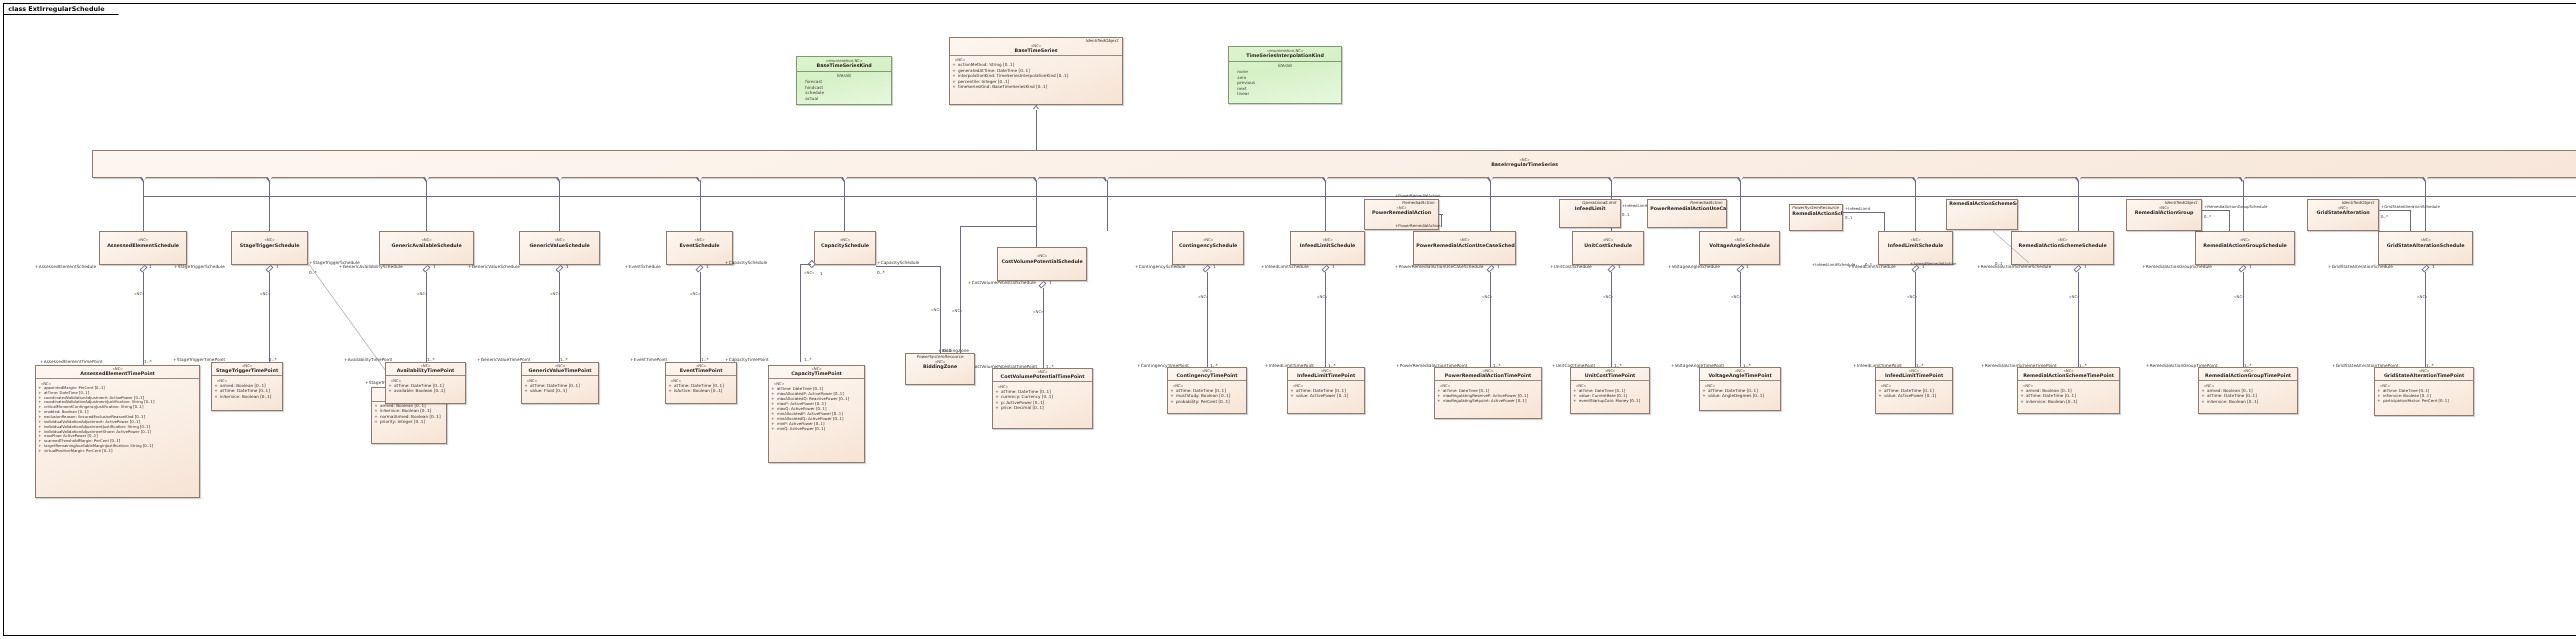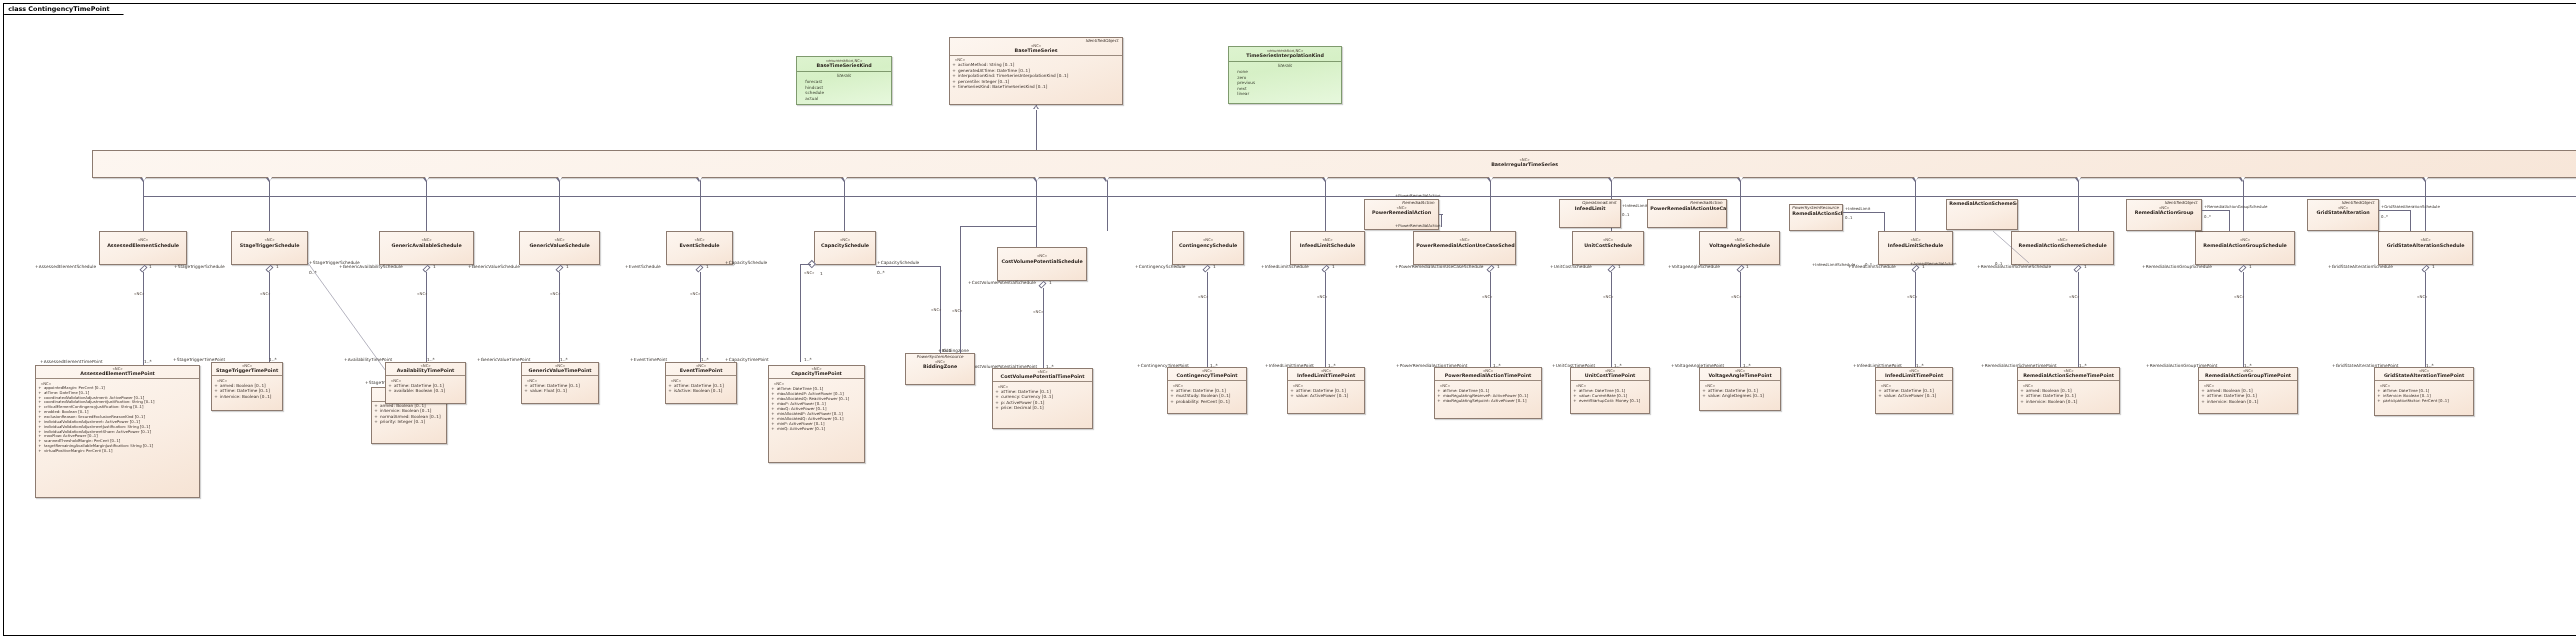--- a/index.html
+++ b/index.html
@@ -59,21 +59,21 @@
         transform:rotate(45deg) scale(.78,1.05); }
   .dmd{ position:absolute; width:5.7px;height:5.7px; background:#fff; border:0.5px solid #6d6b83; transform:rotate(45deg);}
   .lbl{ position:absolute; font-size:4.3px; color:#3a3530; white-space:nowrap; }
   .lbl.nc{ font-size:3.9px; color:#55483f; }
   .lbl.r{ text-align:right; }
 </style>
 </head>
 <body>
 
 <div id="diagram-frame">
-  <div id="frame-tab">class ContingencyTimePoint</div>
+  <div id="frame-tab">class ExtIrregularSchedule</div>
 
   <div class="enum" style="left:792px; top:52px; width:96px; height:49px;">
     <div class="hdr">
       <span class="ster">«enumeration,NC»</span>
       <span class="cname">BaseTimeSeriesKind</span>
     </div>
     <div class="body">
       <div class="lit-h">literals</div>
       <span class="lit">forecast</span>
       <span class="lit">hindcast</span>

